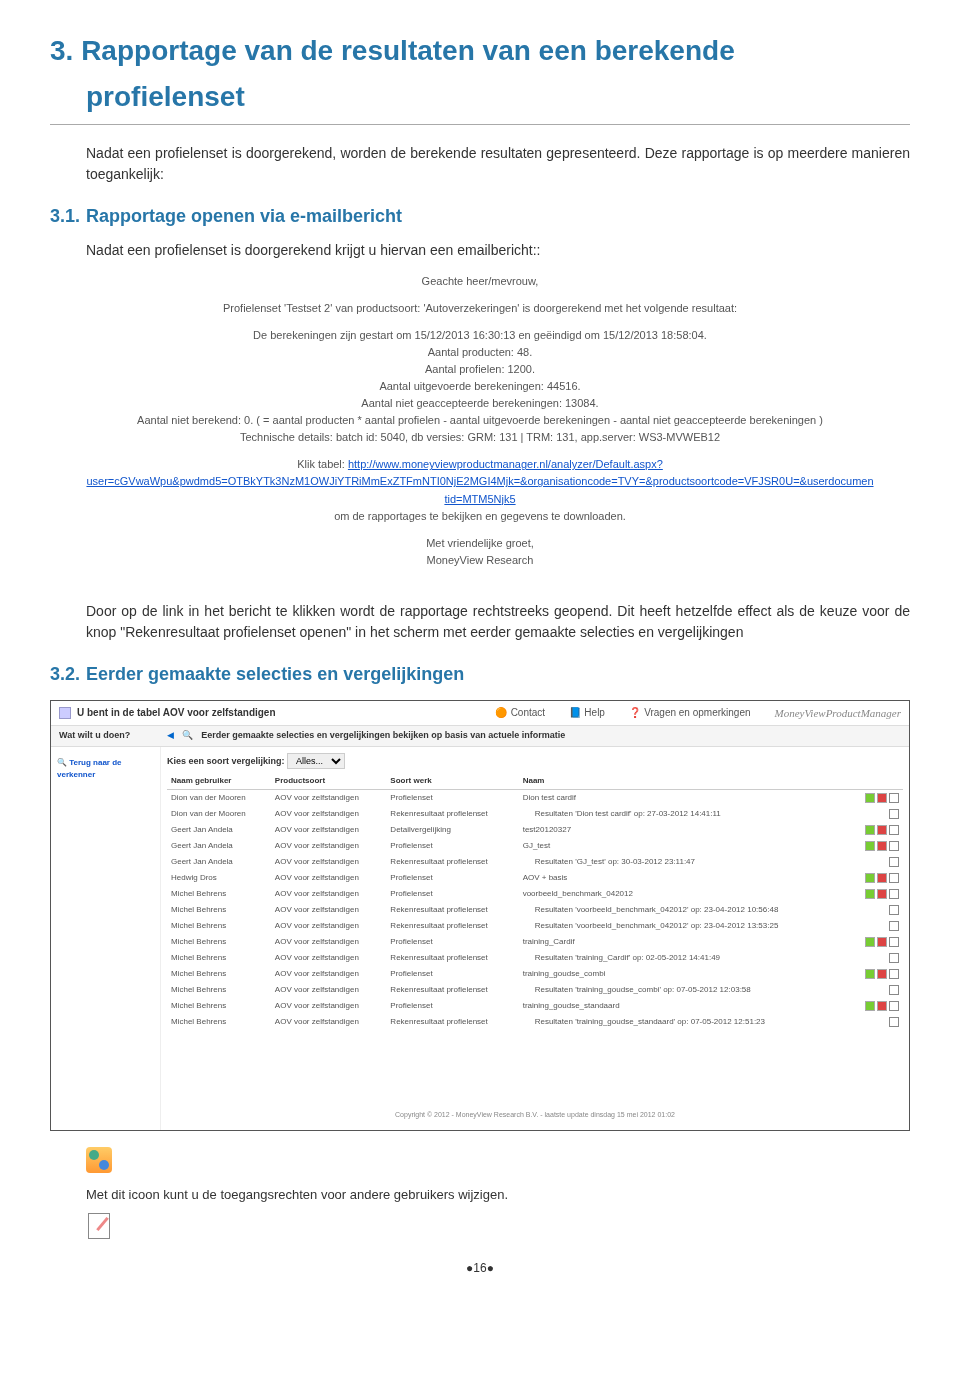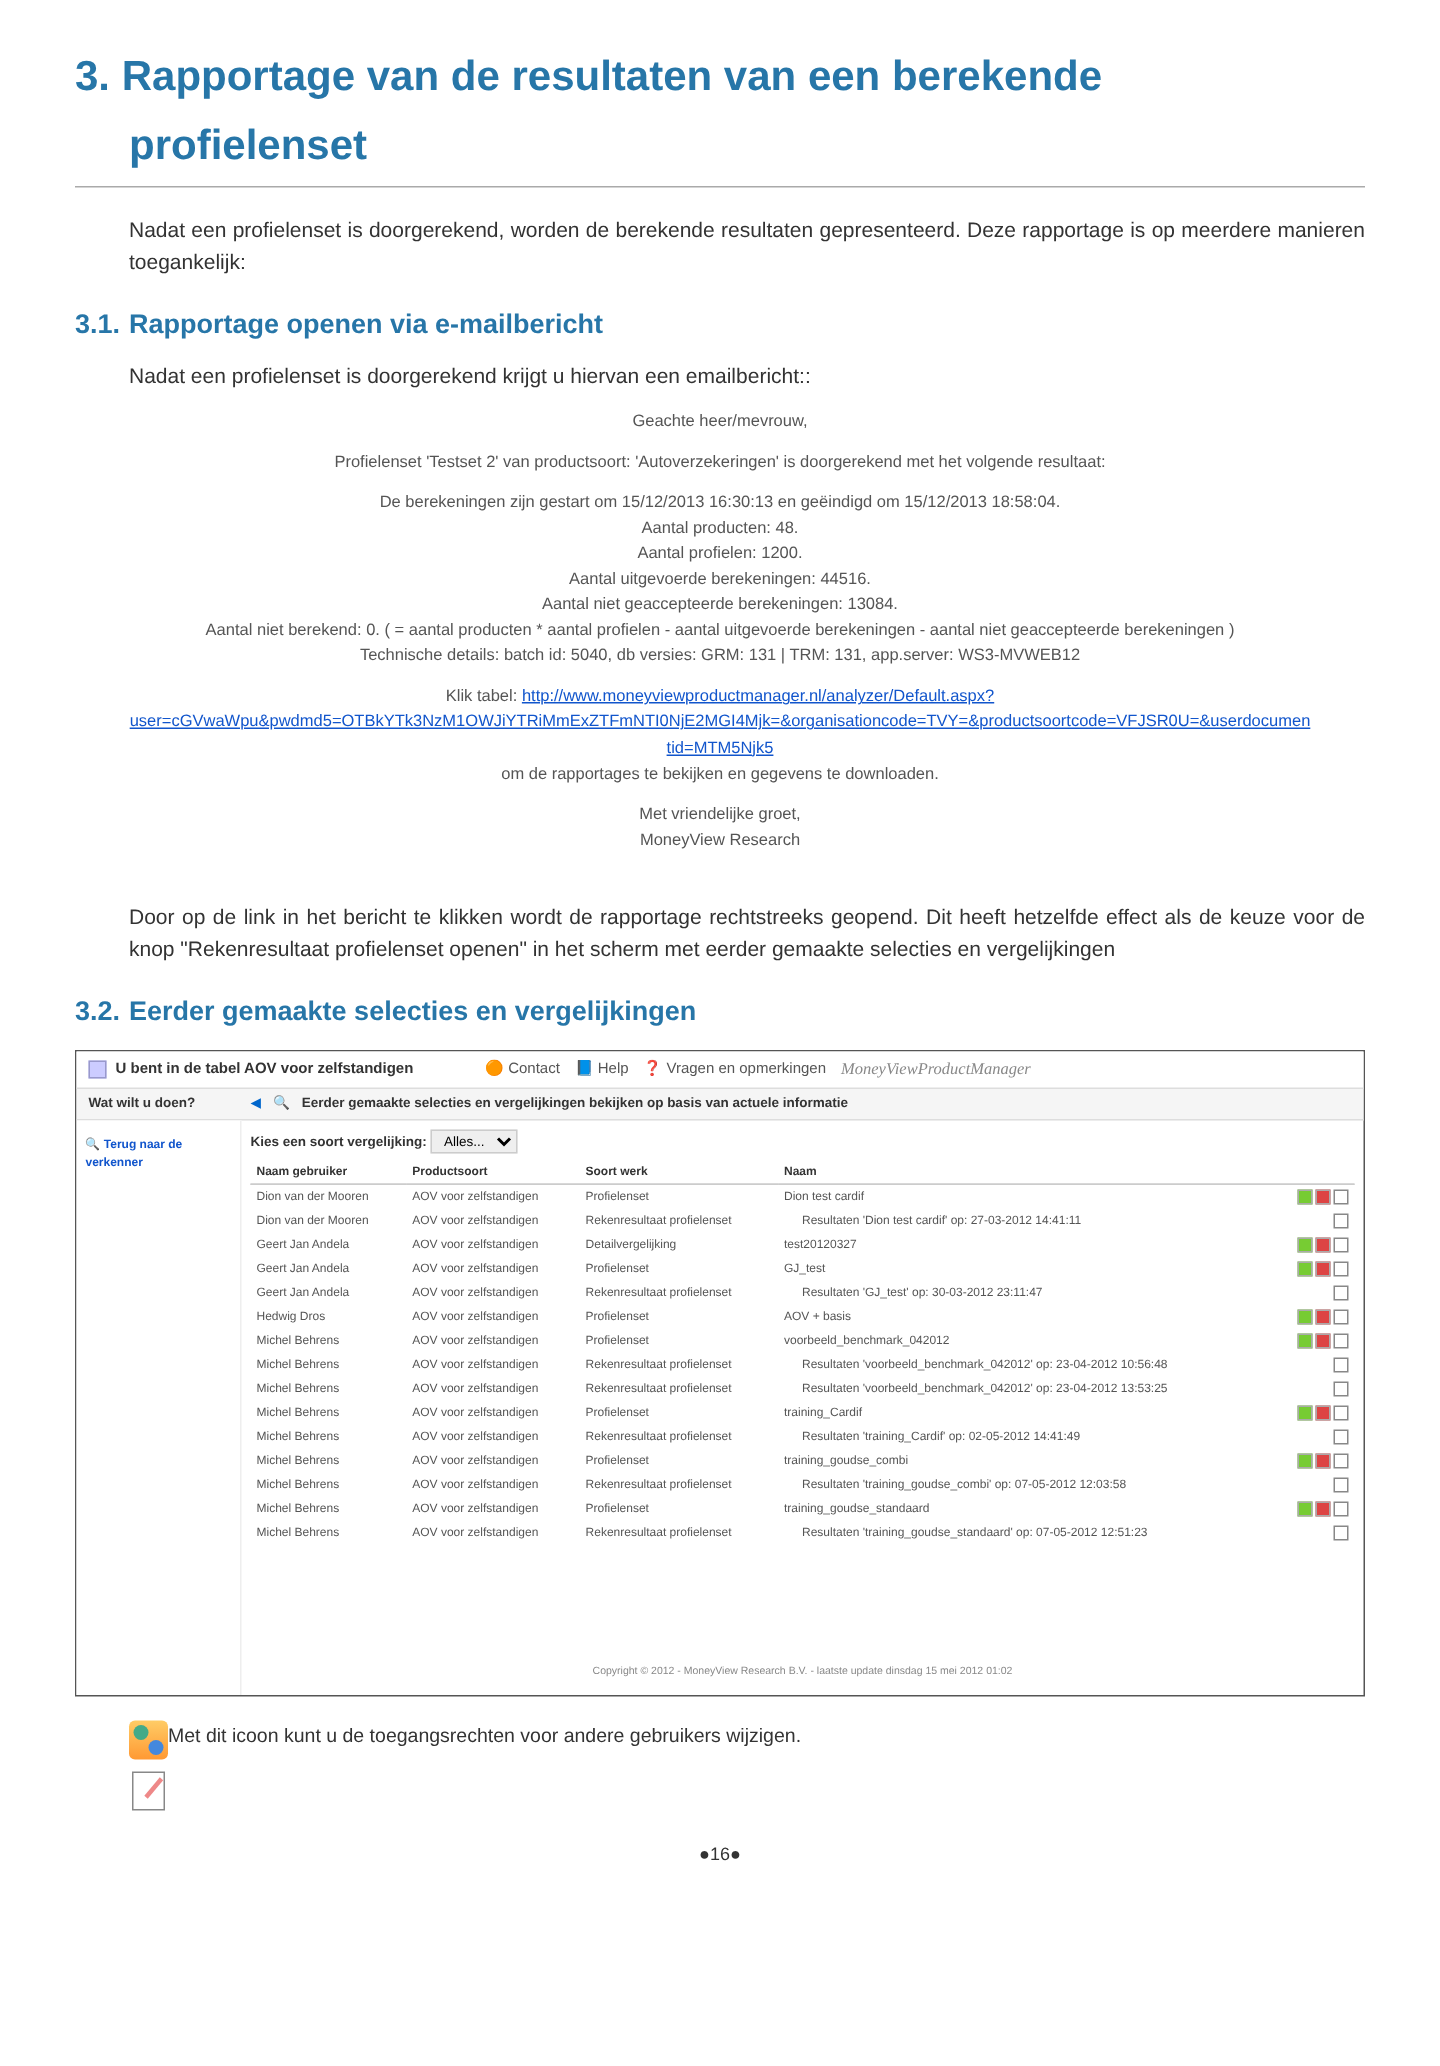--- a/index.html
+++ b/index.html
@@ -12,23 +12,23 @@
   .h2 { color: #2776A8; font-size: 18px; font-weight: bold; margin: 18px 0 10px 0; }
   .h2-num { display: inline-block; width: 36px; }
   
   .body-text { margin-left: 36px; margin-bottom: 12px; text-align: justify; font-size: 14px; }
   
   .email-block { margin: 8px 36px 32px 36px; font-size: 11px; color: #555; line-height: 1.55; text-align: center; }
   .email-block p { margin-bottom: 10px; }
   .email-link { color: #1155cc; text-decoration: underline; word-break: break-all; }
   
   .screenshot { border: 1px solid #555; margin: 12px 0 16px 0; background: #fff; }
-  .ss-top { background: #fff; border-bottom: 1px solid #ddd; padding: 4px 8px; display: flex; align-items: center; justify-content: flex-start; font-size: 10px; }
+  .ss-top { background: #fff; border-bottom: 1px solid #ddd; padding: 4px 8px; display: flex; align-items: center; justify-content: space-between; font-size: 10px; }
   .ss-top-left { display: flex; align-items: center; gap: 6px; }
-  .ss-top-right { display: flex; align-items: center; gap: 10px; color: #555; margin-left: 48px; }
+  .ss-top-right { display: flex; align-items: center; gap: 24px; color: #555; margin-left: 48px; }
   .mv-logo { font-weight: bold; color: #333; font-size: 11px; font-family: Liberation Serif, serif; }
   .mv-logo span { color: #888; font-weight: normal; font-style: italic; }
   
   .ss-second { background: #f5f5f5; border-bottom: 1px solid #ddd; padding: 3px 8px; display: flex; gap: 8px; font-size: 9px; align-items: center; }
   .ss-panel { display: flex; }
   .ss-left-col { width: 110px; background: #fff; border-right: 1px solid #eee; padding: 6px; font-size: 8px; font-weight: bold; }
   .ss-left-col a { color: #1155cc; }
   .ss-main { flex: 1; padding: 6px; }
   .ss-filter { font-size: 9px; margin-bottom: 4px; }
   .ss-filter select { font-size: 9px; border: 1px solid #ccc; padding: 1px 4px; }
@@ -38,21 +38,21 @@
   table.ss-table td { padding: 2px 4px; color: #555; white-space: nowrap; overflow: hidden; }
   table.ss-table tr.indent td:nth-child(4) { padding-left: 16px; }
   .ss-actions { text-align: right; }
   .icon-box { display: inline-block; width: 10px; height: 10px; background: #ddd; border: 1px solid #aaa; vertical-align: middle; }
   .icon-green { background: #7c3; }
   .icon-red { background: #d44; }
   .icon-doc { background: #fff; border-color: #888; }
   
   .ss-footer { text-align: center; font-size: 7px; color: #888; padding: 80px 0 4px 0; }
   
-  .icon-row { display: flex; align-items: flex-start; gap: 0; margin: 8px 36px; font-size: 13px; }
+  .icon-row { display: flex; align-items: flex-start; gap: 12px; margin: 8px 36px; font-size: 13px; flex-direction: column; }
   .icon-img { width: 26px; height: 26px; flex-shrink: 0; display: flex; align-items: center; justify-content: center; }
   .icon-users { width: 26px; height: 26px; background: linear-gradient(#fc6, #f93); border-radius: 4px; position: relative; }
   .icon-users::before { content: ""; position: absolute; width: 10px; height: 10px; background: #4a8; border-radius: 50%; top: 3px; left: 3px; }
   .icon-users::after { content: ""; position: absolute; width: 10px; height: 10px; background: #48d; border-radius: 50%; bottom: 3px; right: 3px; }
   .icon-edit { width: 22px; height: 26px; background: #fff; border: 1px solid #888; position: relative; }
   .icon-edit::before { content: ""; position: absolute; width: 3px; height: 16px; background: #e88; transform: rotate(40deg); top: 2px; left: 12px; }
   
   .page-num { text-align: center; font-size: 12px; margin-top: 20px; }
 </style>
 </head>

